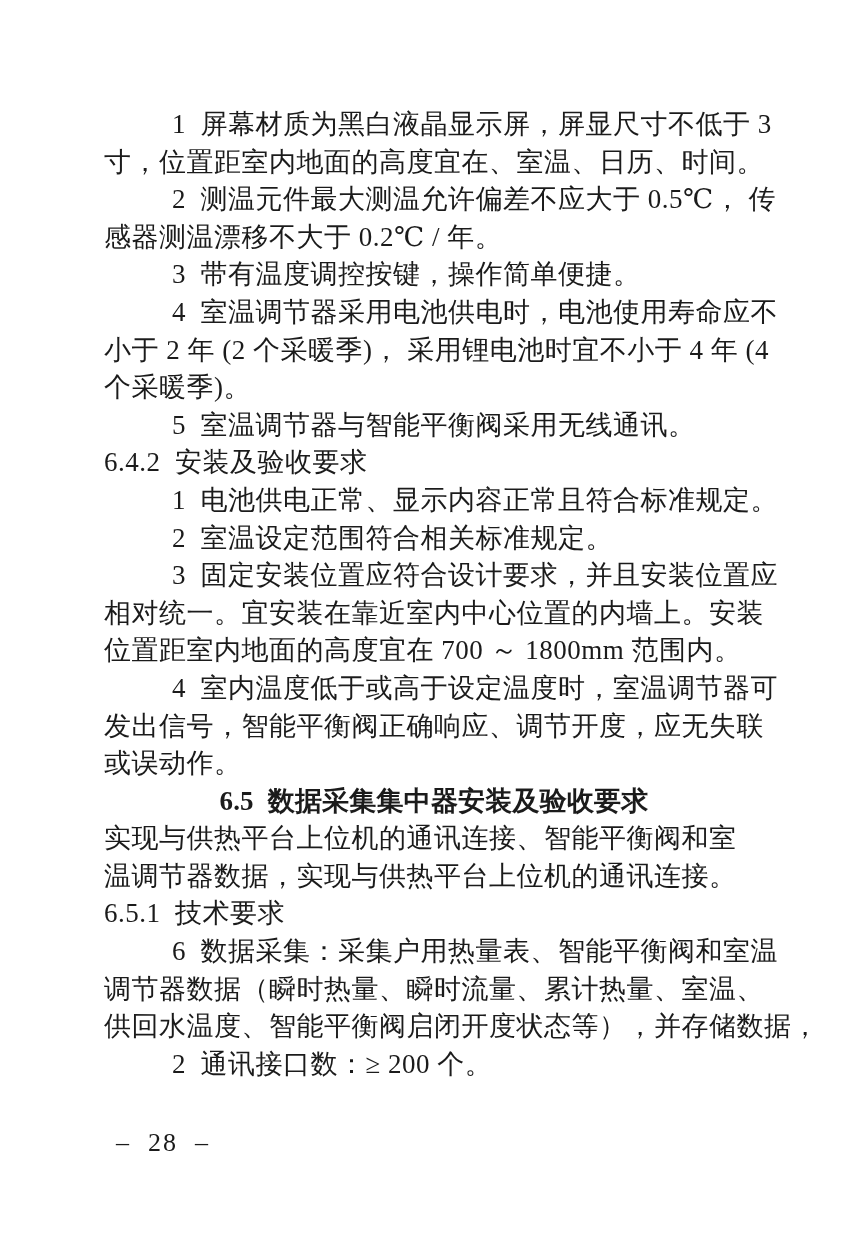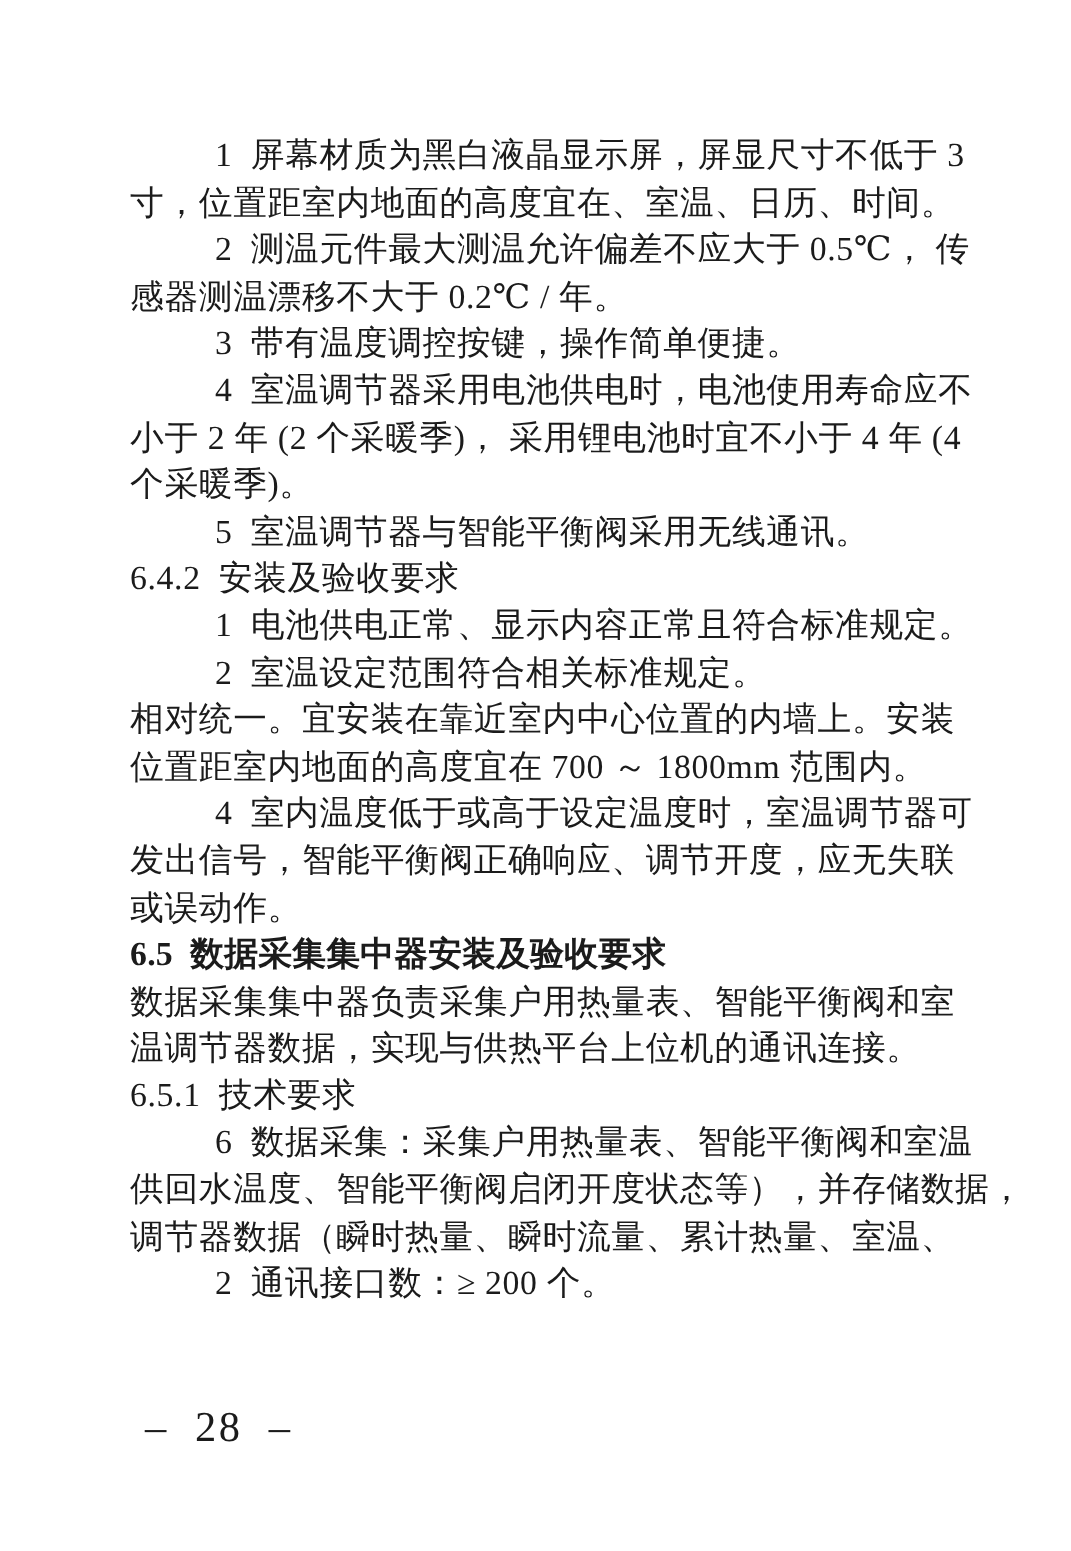--- a/index.html
+++ b/index.html
@@ -28,26 +28,27 @@
     line-height: 37.6px;
     white-space: pre;
     letter-spacing: 0.5px;
   }
   .in {
     padding-left: 68px;
   }
   .b {
     font-weight: 700;
     letter-spacing: 0.2px;
+    text-align: center;
   }
   .footer {
     position: absolute;
     left: 116px;
     top: 1128px;
-    font-size: 34px;
+    font-size: 26px;
     line-height: 30px;
     letter-spacing: 2px;
     white-space: pre;
   }
 </style>
 </head>
 <body>
 
 <div class="page">
   <div class="content">
@@ -56,28 +57,29 @@
     <div class="line in">2  测温元件最大测温允许偏差不应大于 0.5℃， 传</div>
     <div class="line">感器测温漂移不大于 0.2℃ / 年。</div>
     <div class="line in">3  带有温度调控按键，操作简单便捷。</div>
     <div class="line in">4  室温调节器采用电池供电时，电池使用寿命应不</div>
     <div class="line">小于 2 年 (2 个采暖季)， 采用锂电池时宜不小于 4 年 (4</div>
     <div class="line">个采暖季)。</div>
     <div class="line in">5  室温调节器与智能平衡阀采用无线通讯。</div>
     <div class="line">6.4.2  安装及验收要求</div>
     <div class="line in">1  电池供电正常、显示内容正常且符合标准规定。</div>
     <div class="line in">2  室温设定范围符合相关标准规定。</div>
+    <div class="line in">3  固定安装位置应符合设计要求，并且安装位置应</div>
     <div class="line">相对统一。宜安装在靠近室内中心位置的内墙上。安装</div>
     <div class="line">位置距室内地面的高度宜在 700 ～ 1800mm 范围内。</div>
     <div class="line in">4  室内温度低于或高于设定温度时，室温调节器可</div>
     <div class="line">发出信号，智能平衡阀正确响应、调节开度，应无失联</div>
     <div class="line">或误动作。</div>
     <div class="line b">6.5  数据采集集中器安装及验收要求</div>
-    <div class="line">数据采集集中器负责采集户用热量表、智能平衡阀和室</div>
+    <div class="line">实现与供热平台上位机的通讯连接、智能平衡阀和室</div>
     <div class="line">温调节器数据，实现与供热平台上位机的通讯连接。</div>
     <div class="line">6.5.1  技术要求</div>
     <div class="line in">6  数据采集：采集户用热量表、智能平衡阀和室温</div>
+    <div class="line">调节器数据（瞬时热量、瞬时流量、累计热量、室温、</div>
     <div class="line">供回水温度、智能平衡阀启闭开度状态等），并存储数据，</div>
-    <div class="line">调节器数据（瞬时热量、瞬时流量、累计热量、室温、</div>
     <div class="line in">2  通讯接口数：≥ 200 个。</div>
   </div>
   <div class="footer">–  28  –</div>
 </div>
 
 </body></html>

